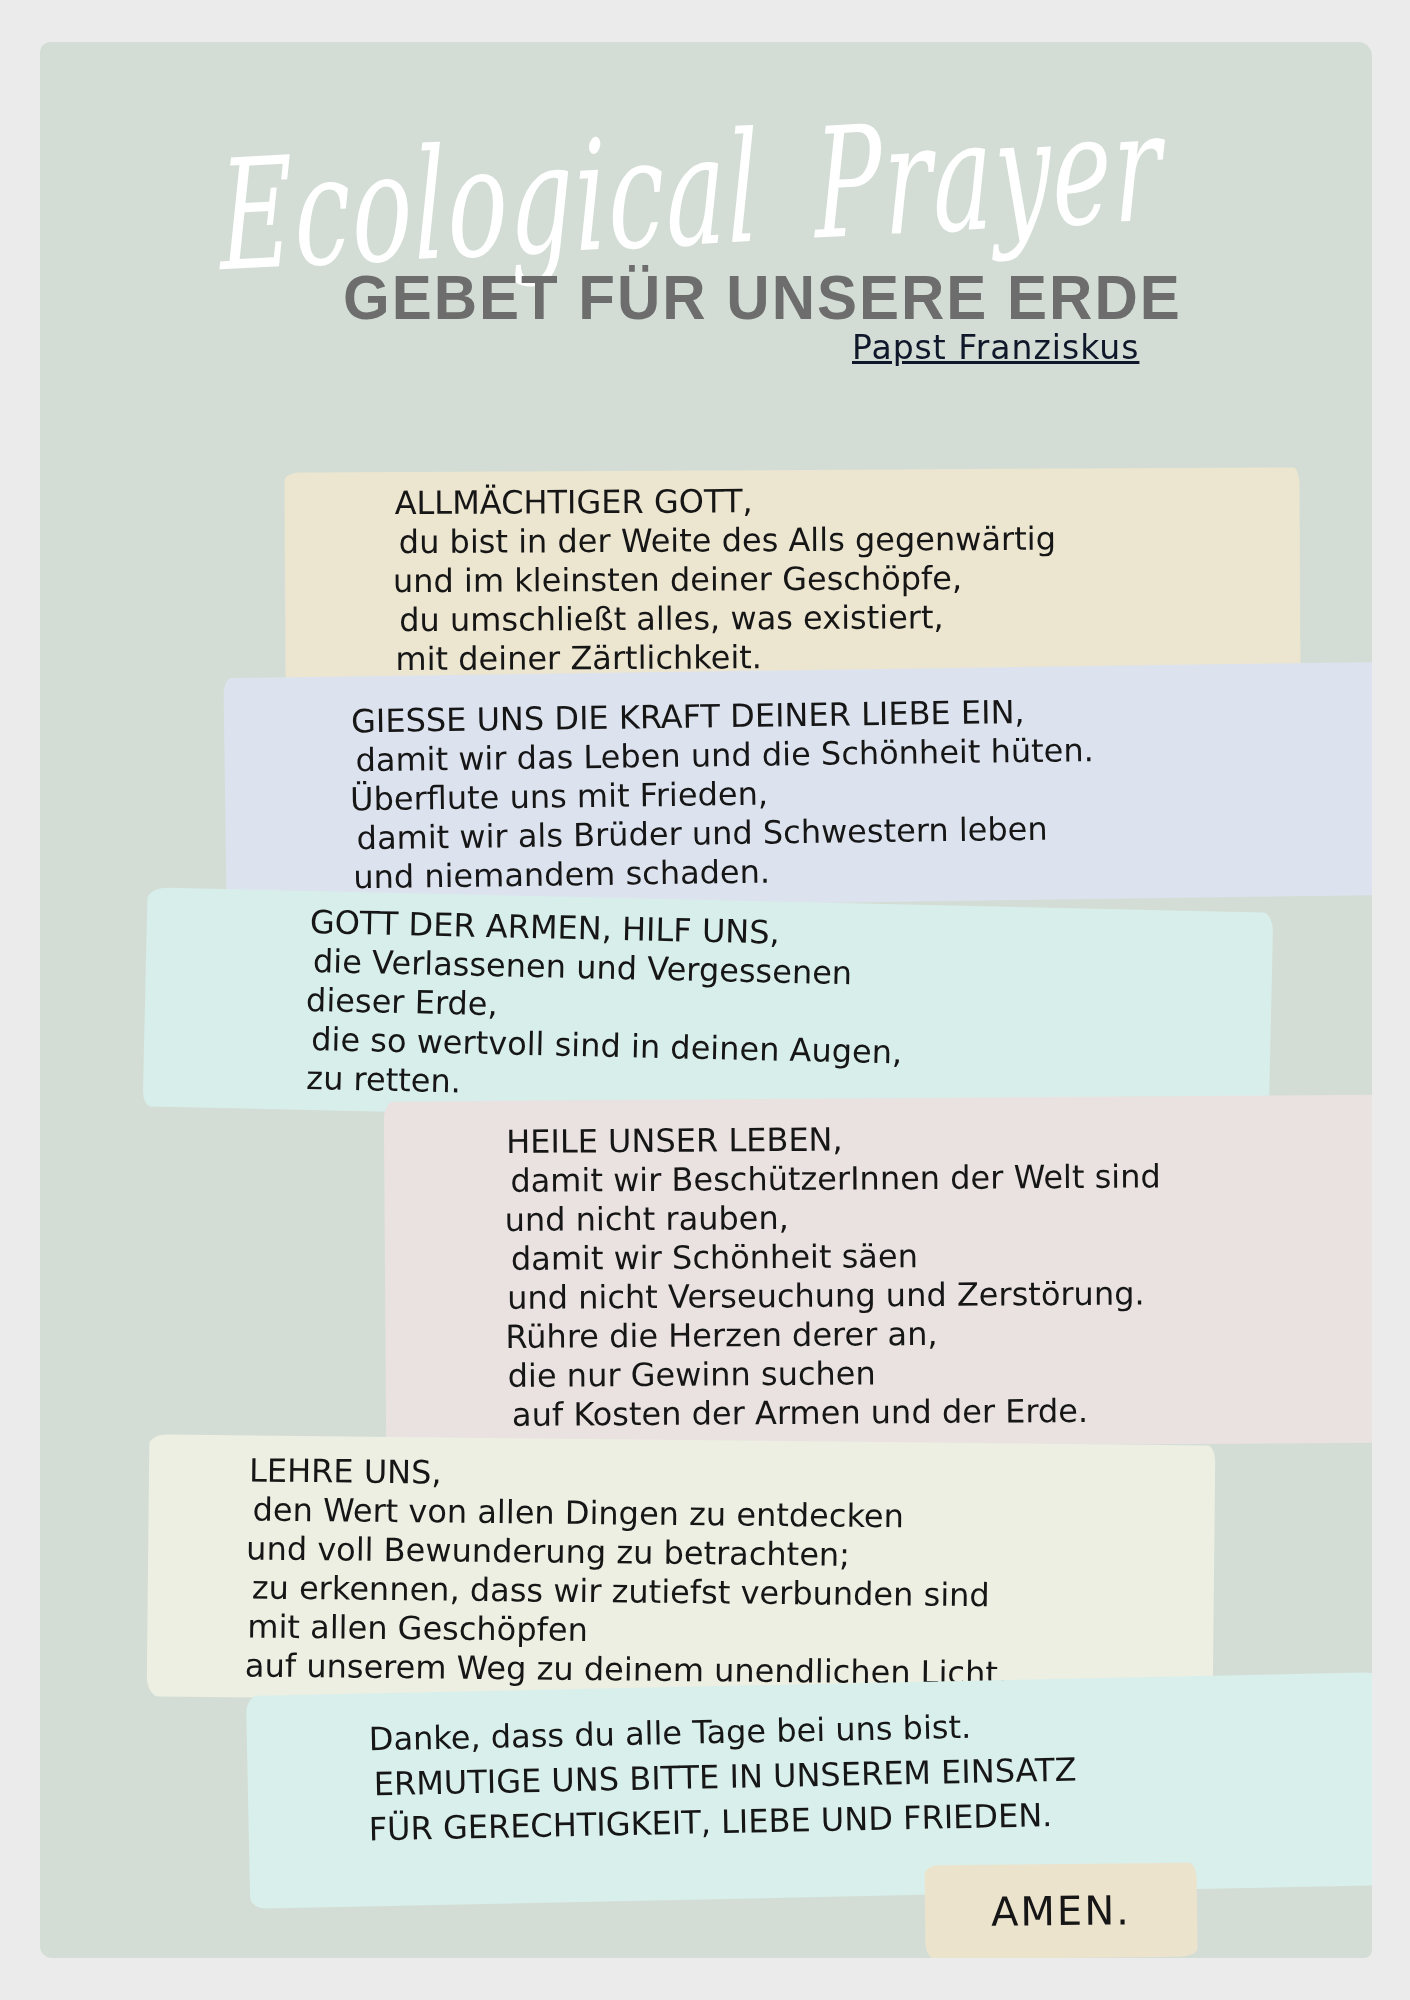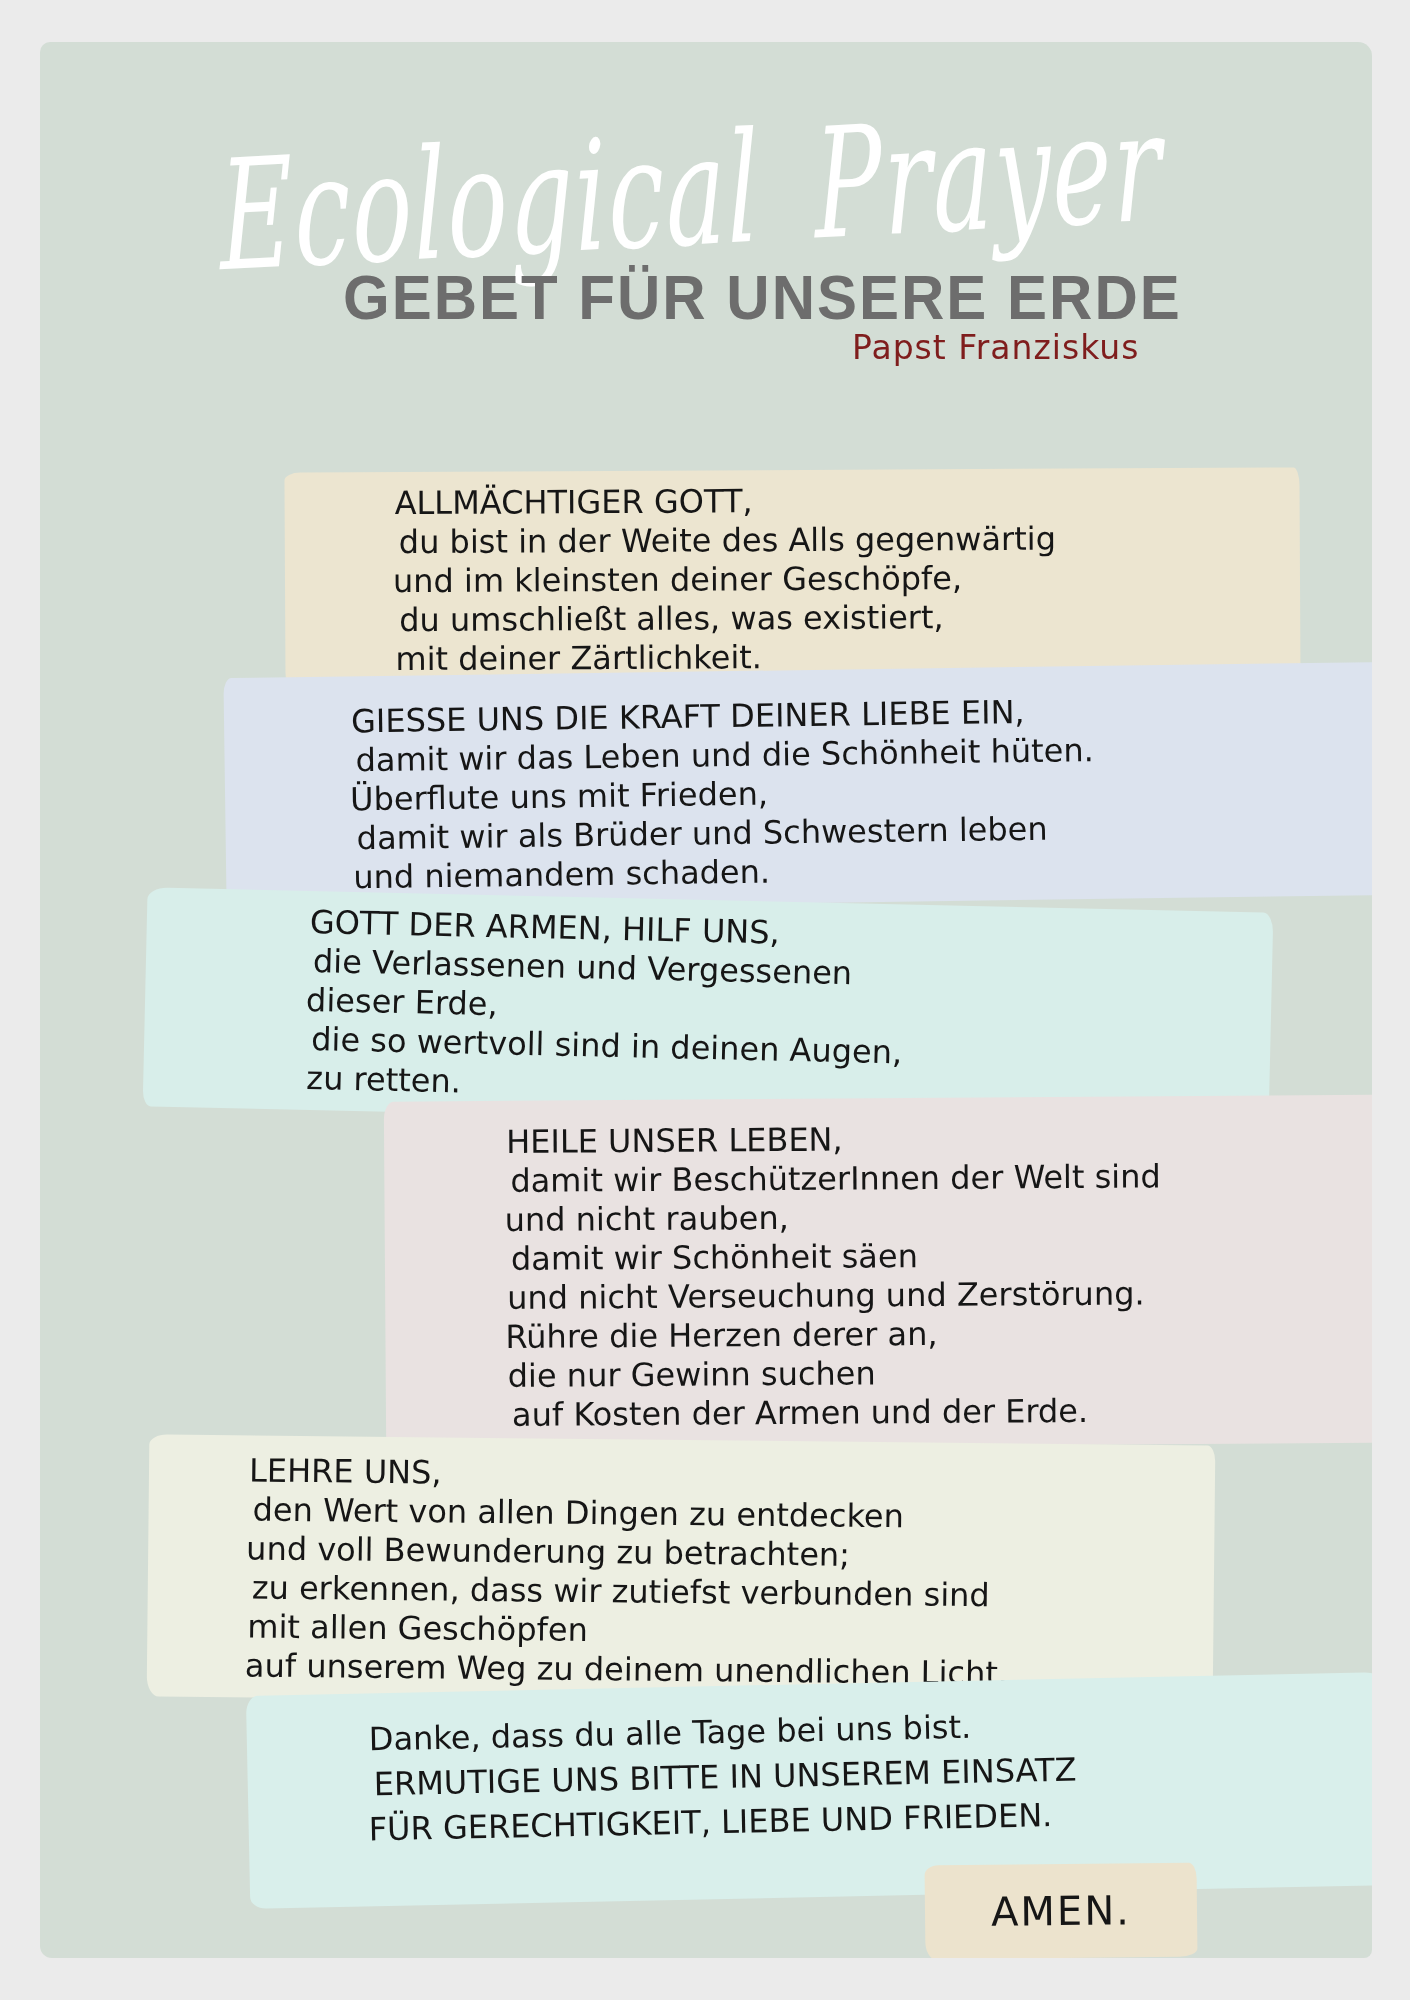--- a/index.html
+++ b/index.html
@@ -65,21 +65,21 @@
 </style>
 </head>
 <body style="background: rgb(235, 235, 235);">
 
 <div class="poster" style="background: rgb(211, 221, 213);">
 
   <div class="script-title" style="color: rgb(255, 255, 255);">Ecological Prayer</div>
 
   <div class="main-title" style="color: rgb(109, 109, 109);">GEBET FÜR UNSERE ERDE</div>
 
-  <div class="author" style="color: #7f1d1d;">Papst Franziskus</div>
+  <div class="author" style="color: #0f172a; text-decoration: underline;">Papst Franziskus</div>
 
   <div class="stanza s1" style="background: rgb(236, 229, 208); color: rgb(22, 22, 22);">
     <div class="line">ALLMÄCHTIGER GOTT,</div>
     <div class="line">du bist in der Weite des Alls gegenwärtig</div>
     <div class="line">und im kleinsten deiner Geschöpfe,</div>
     <div class="line">du umschließt alles, was existiert,</div>
     <div class="line">mit deiner Zärtlichkeit.</div>
   </div>
 
   <div class="stanza s2" style="background: rgb(220, 227, 238); color: rgb(22, 22, 22);">

